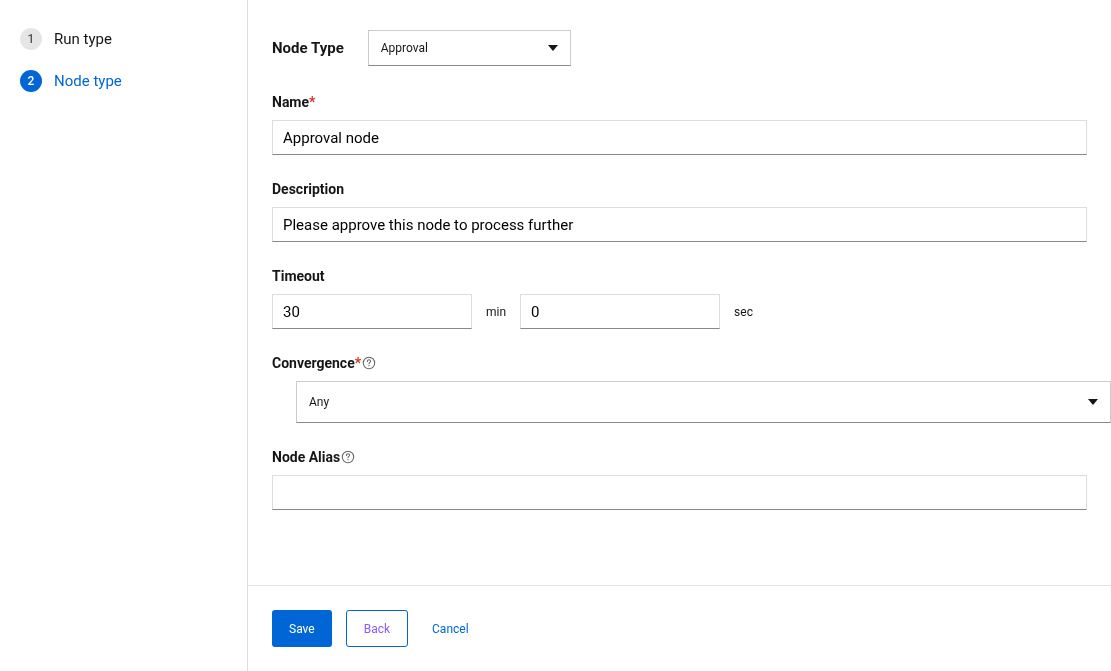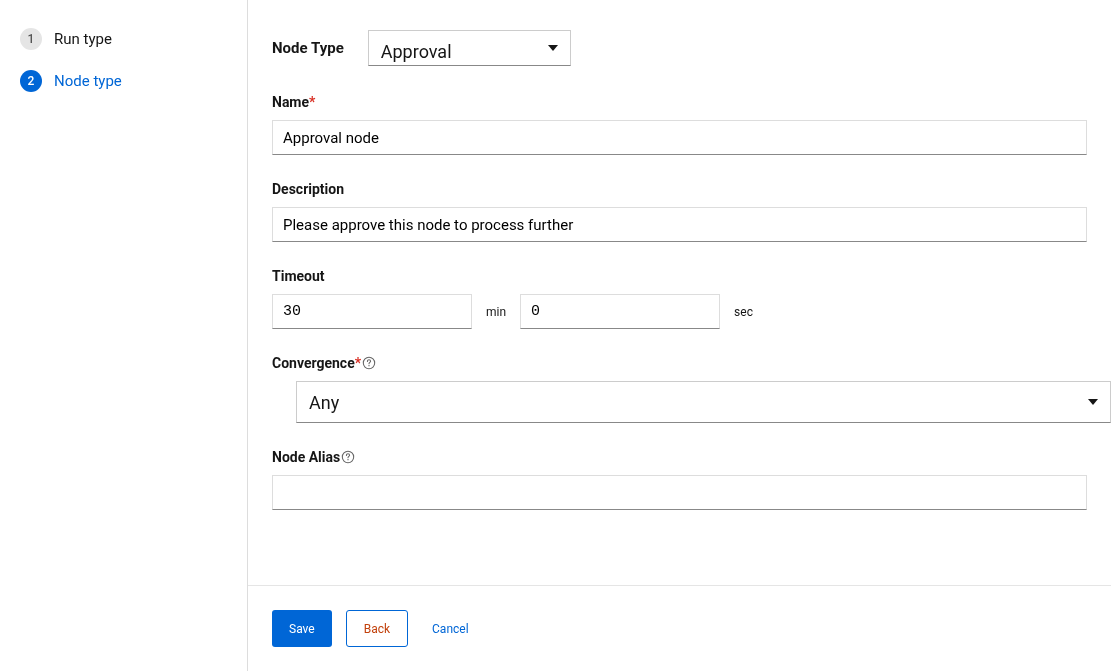--- a/index.html
+++ b/index.html
@@ -83,24 +83,24 @@
       font-weight: 700;
     }
     .select-box {
       position: relative;
       width: 203px;
       height: 36px;
       border: 1px solid #ccc;
       border-bottom: 1px solid #888;
       background: #fff;
       display: flex;
-      align-items: flex-start;
+      align-items: center;
       padding: 10px 12px;
       cursor: pointer;
-      font-size: 18px;
+      font-size: 12px;
     }
     .select-box.wide {
       width: 100%;
       height: 42px;
       margin-left: 24px;
     }
     .caret {
       position: absolute;
       right: 12px;
       top: 50%;
@@ -136,21 +136,20 @@
       border: 1px solid #ddd;
       border-bottom: 1px solid #888;
       padding: 16px 10px;
       font-size: 15px;
       font-family: inherit;
       outline: none;
       background: #fff;
     }
     .text-input.small {
       width: 200px;
-      font-family: Liberation Mono, monospace;
     }
     .timeout-row {
       display: flex;
       align-items: center;
       gap: 14px;
     }
     .unit {
       font-size: 12px;
     }
     .footer {
@@ -172,21 +171,21 @@
       align-items: center;
       justify-content: center;
     }
     .btn-primary {
       background: #0066d6;
       color: #fff;
       border: none;
     }
     .btn-secondary {
       background: #fff;
-      color: #c2410c;
+      color: #8b5cf6;
       border: 1px solid #0066d6;
     }
     .btn-link {
       background: transparent;
       border: none;
       color: #0066d6;
       padding: 0 10px;
     }
   </style>
 </head>

